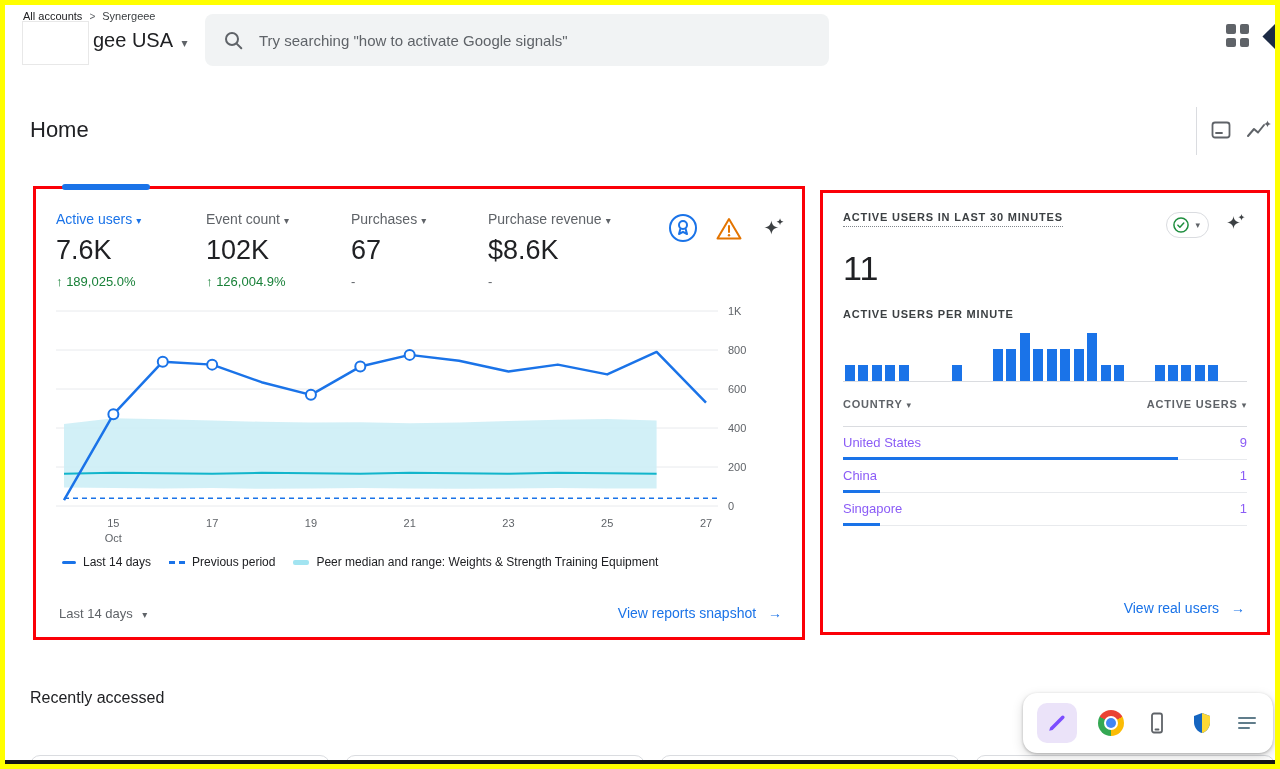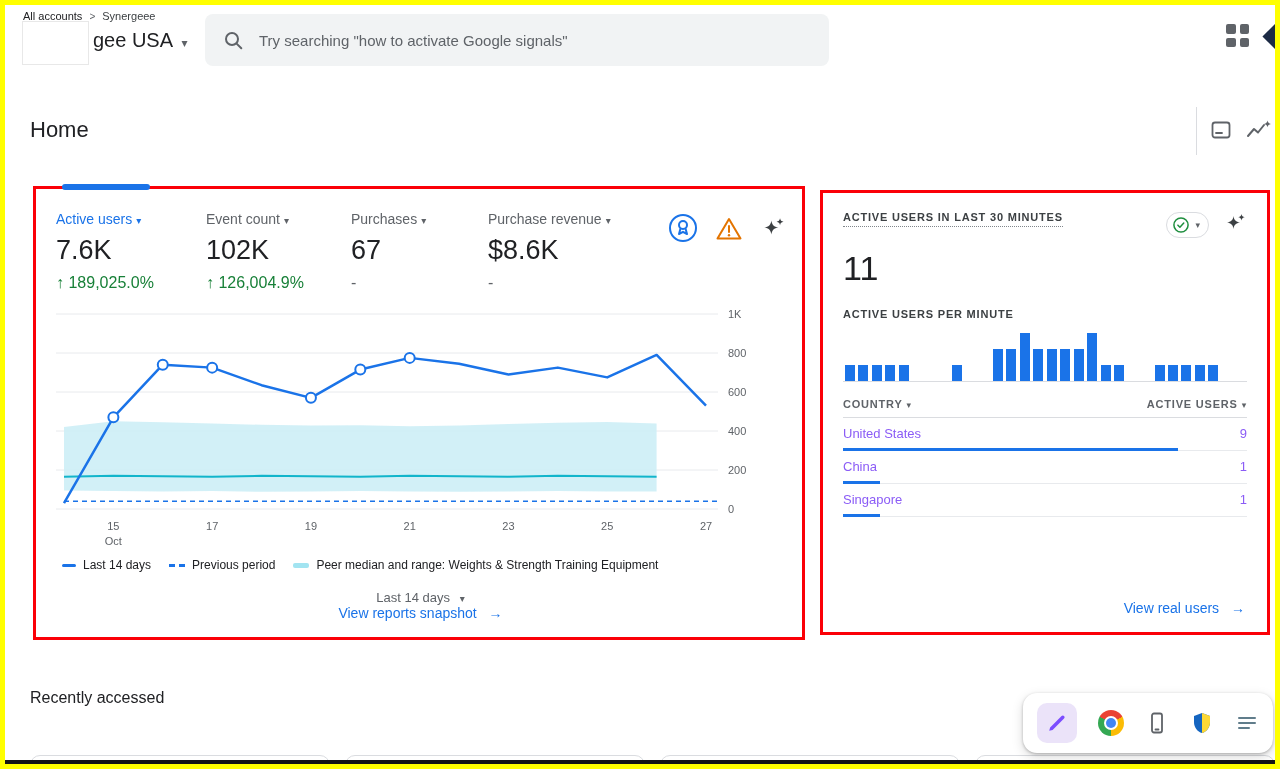--- a/index.html
+++ b/index.html
@@ -49,40 +49,40 @@
     border:3px solid #fb0007; background:#fff;
   }
   .tab-indicator { position:absolute; left:26px; top:-5px; width:88px; height:6px;
     background:#1a73e8; border-radius:3px; z-index:5; }
   .metrics-row { display:flex; padding:22px 0 0 20px; }
   .metric { margin-right:0; }
   .metric .m-label { font-size:14px; color:#5f6368; cursor:pointer; white-space:nowrap; }
   .metric.selected .m-label { color:#1a73e8; }
   .metric .m-caret { font-size:10px; margin-left:4px; }
   .metric .m-value { font-size:27px; color:#202124; margin-top:8px; }
-  .metric .m-change { font-size:16px; margin-top:8px; }
+  .metric .m-change { font-size:13px; margin-top:8px; }
   .metric .m-change.pos { color:#188038; }
   .metric .m-change.na { color:#5f6368; }
   .m-w1{width:150px;} .m-w2{width:145px;} .m-w3{width:137px;} .m-w4{width:170px;}
 
   .card-icons { position:absolute; top:24px; right:16px; display:flex; align-items:center; gap:17px; }
   .card-icons > div { cursor:pointer; }
 
   .trend-chart-wrap { position:relative; margin:10px 20px 0 20px; }
   #trend-svg { display:block; font-family:"Liberation Sans","DejaVu Sans",sans-serif; }
 
   .legend-row { display:flex; align-items:center; gap:18px; margin:10px 0 0 26px; font-size:12px; color:#202124; }
   .legend-item { display:flex; align-items:center; gap:7px; white-space:nowrap; }
   .sw-solid { width:14px; height:3px; background:#1a73e8; border-radius:2px; }
   .sw-dash { width:16px; height:3px;
     background:repeating-linear-gradient(90deg,#1a73e8 0 6px,transparent 6px 10px); }
   .sw-band { width:16px; height:5px; background:#a2e4f1; border-radius:2px; }
 
   .card-footer { position:absolute; left:23px; right:20px; bottom:16px;
-    display:flex; justify-content:space-between; align-items:center;flex-direction:column; }
+    display:flex; justify-content:space-between; align-items:center; }
   .range-select { font-size:13px; color:#5f6368; cursor:pointer; }
   .range-select .caret { font-size:10px; margin-left:6px; }
   .card-link { font-size:14px; color:#1a73e8; cursor:pointer; }
   .card-link .arr { margin-left:8px; }
 
   
   .realtime-card {
     position:absolute; left:815px; top:185px; width:450px; height:445px;
     border:3px solid #fb0007; background:#fff; padding:18px 20px;
   }
@@ -95,21 +95,21 @@
   .rt-status-pill .caret { font-size:9px; color:#5f6368; }
   .rt-value { font-size:34px; color:#202124; margin-top:10px; }
   .rt-sub { font-size:11px; font-weight:bold; letter-spacing:.8px; color:#3c4043; margin-top:20px; }
 
   #minute-bars { display:flex; align-items:flex-end; height:52px; margin-top:10px;
     border-bottom:1px solid #dadce0; }
   .bar-slot { flex:1; display:flex; justify-content:center; align-items:flex-end; }
   .bar { width:10px; background:#1a73e8; }
 
   .rt-table-head { display:flex; justify-content:space-between; margin-top:16px;
-    padding-bottom:7px; border-bottom:1px solid #dadce0;
+    padding-bottom:16px; border-bottom:1px solid #dadce0;
     font-size:11px; font-weight:bold; letter-spacing:.8px; color:#5f6368; }
   .rt-table-head span { cursor:pointer; }
   .rt-table-head .caret { font-size:9px; margin-left:4px; }
   .country-row { padding-top:8px; }
   .country-row .cr-line { display:flex; justify-content:space-between; font-size:13px; color:#8b5cf6; }
   .country-bar-track { position:relative; height:3px; margin-top:7px; }
   .country-bar-track::before { content:''; position:absolute; left:0; right:0; bottom:0; height:1px; background:#e8eaed; }
   .country-bar-fill { position:absolute; left:0; bottom:0; height:3px; background:#1a73e8; }
   .rt-link { position:absolute; right:22px; bottom:16px; font-size:14px; color:#1a73e8; cursor:pointer; }
   .rt-link .arr { margin-left:8px; }

